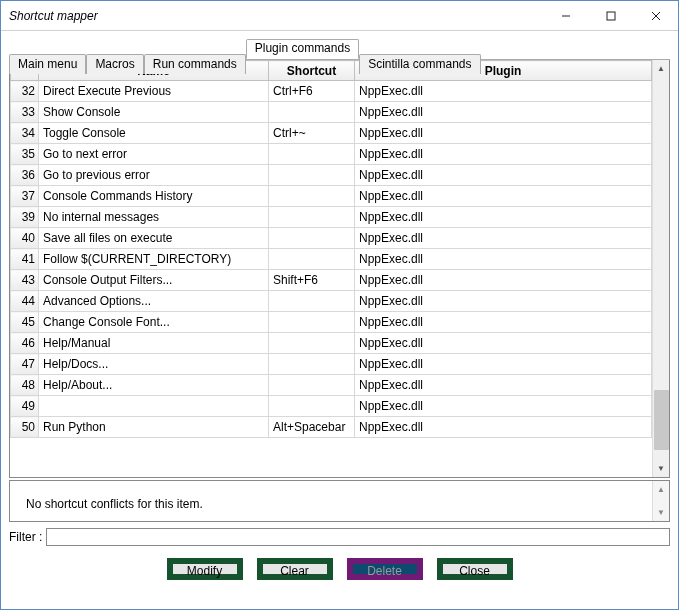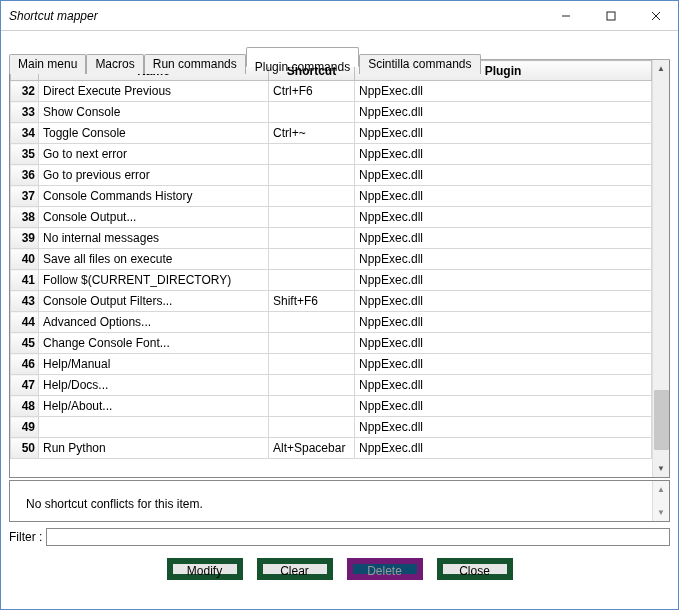--- a/index.html
+++ b/index.html
@@ -48,22 +48,22 @@
   background: #f0f0f0;
   margin-right: 0px;
   font-size: 12px;
   position: relative;
   top: 15px;
   border-radius: 2px 2px 0 0;
 }
 .tab.active {
   background: #fff;
   border-bottom: 1px solid #fff;
-  top: 8px;
-  padding-top: 12px;
+  top: 0;
+  padding-top: 1px;
 }
 .table-wrap {
   border: 1px solid #888;
   border-top: none;
   height: 418px;
   display: flex;
   background: #fff;
 }
 .table-scroll {
   flex: 1;
@@ -87,21 +87,21 @@
   padding: 2px 4px;
   font-size: 12px;
   height: 21px;
   white-space: nowrap;
   overflow: hidden;
 }
 td.idx, th.idx {
   text-align: right;
   background: linear-gradient(#fdfdfd, #ececec);
   width: 28px;
-  font-weight: bold;
+  font-weight: normal;
   padding-right: 3px;
 }
 .col-name { width: 230px; }
 .col-shortcut { width: 86px; }
 .vscroll {
   width: 17px;
   background: #f0f0f0;
   position: relative;
   border-left: 1px solid #ddd;
 }
@@ -261,26 +261,20 @@
               <td></td>
               <td>NppExec.dll</td>
             </tr>
             <tr>
               <td class="idx">37</td>
               <td>Console Commands History</td>
               <td></td>
               <td>NppExec.dll</td>
             </tr>
             <tr>
-              <td class="idx">38</td>
-              <td>Console Output...</td>
-              <td></td>
-              <td>NppExec.dll</td>
-            </tr>
-            <tr>
               <td class="idx">39</td>
               <td>No internal messages</td>
               <td></td>
               <td>NppExec.dll</td>
             </tr>
             <tr>
               <td class="idx">40</td>
               <td>Save all files on execute</td>
               <td></td>
               <td>NppExec.dll</td>

